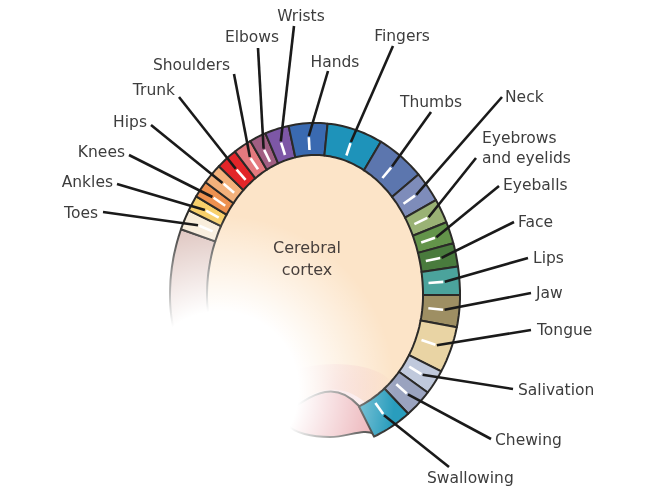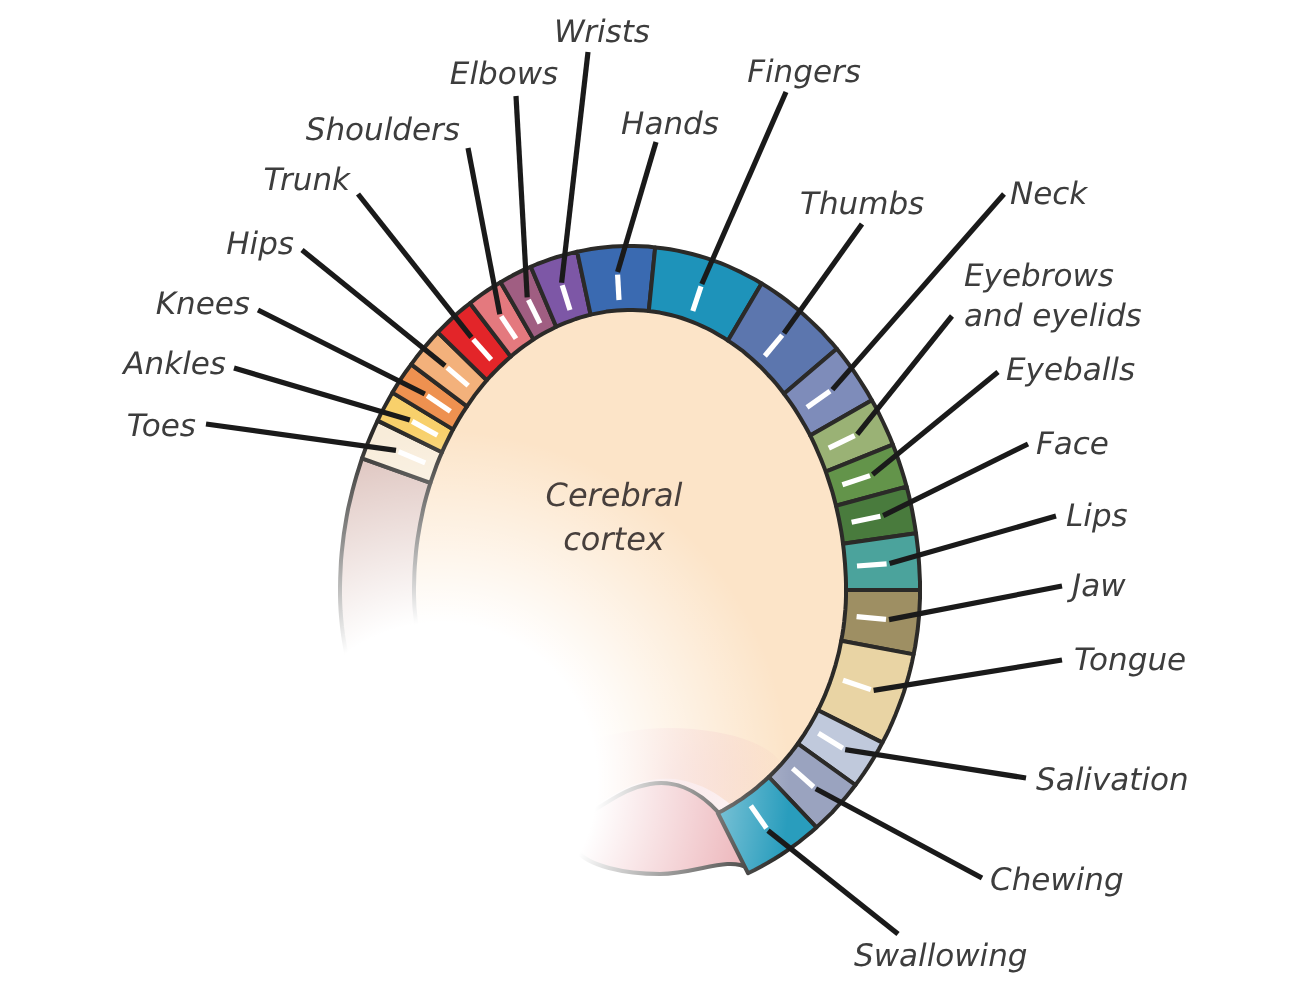--- a/index.html
+++ b/index.html
@@ -1,16 +1,16 @@
 <!DOCTYPE html>
 <html><head>
 <meta charset="utf-8">
 <style>
   html,body{margin:0;padding:0;background:#ffffff;}
-  .stage{position:relative;width:649px;height:495px;background:#ffffff;overflow:hidden;font-style:italic;}
+  .stage{position:relative;width:649px;height:495px;background:#ffffff;overflow:hidden;}
   svg{display:block;}
   .lbl{font-family:"DejaVu Sans","Liberation Sans",sans-serif;font-size:15.5px;fill:#3d3d3d;}
   .center-lbl{font-family:"DejaVu Sans","Liberation Sans",sans-serif;font-size:16px;fill:#473f3c;}
   .leader{stroke:#1a1a1a;stroke-width:2.6;stroke-linecap:butt;}
   .tick{stroke:#ffffff;stroke-width:2.6;stroke-linecap:butt;}
 </style>
 </head>
 <body>
 
 <div class="stage">

